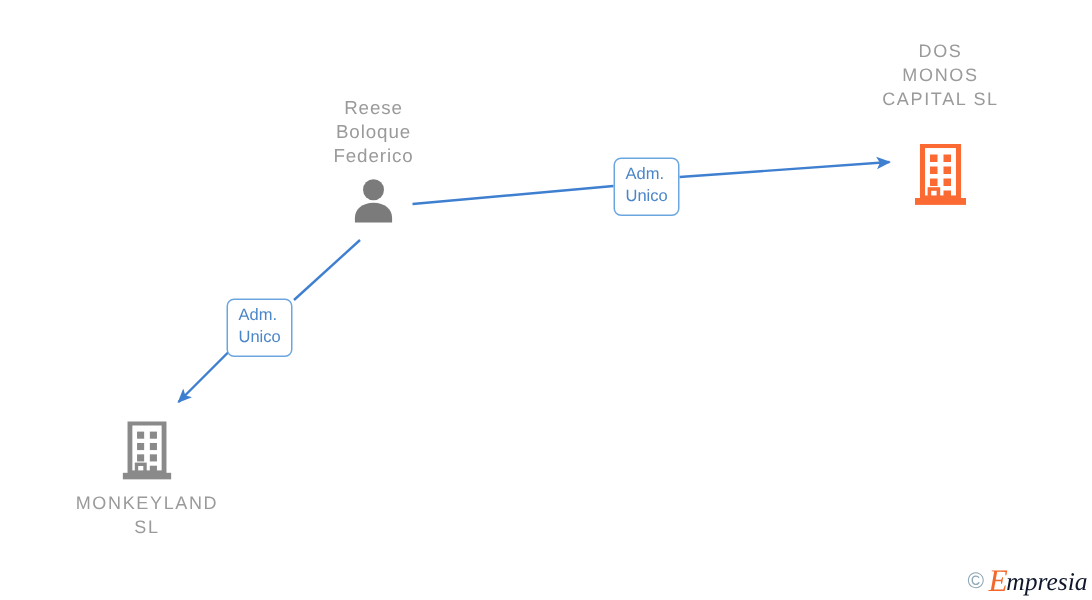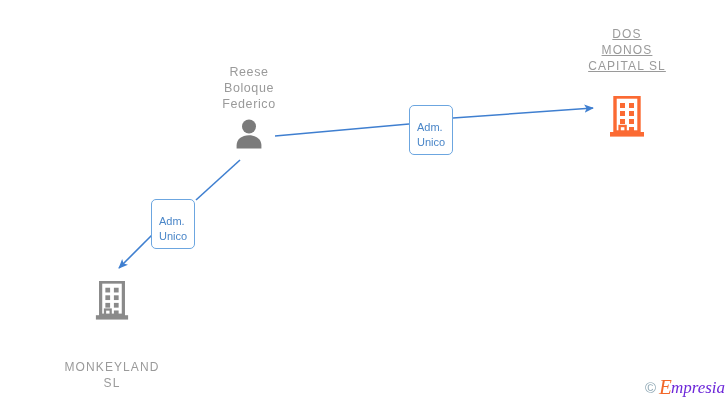--- a/index.html
+++ b/index.html
@@ -56,42 +56,41 @@
     top: 64px;
     justify-content: center;
   }
   #node-person .node-label { margin-bottom: 5px; }
 
   
   #node-dos-monos {
     left: 552px;
     top: 26px;
   }
-  #node-dos-monos .node-label { margin-bottom: 22px; text-decoration: underline; }
+  #node-dos-monos .node-label { margin-bottom: 22px; }
 
   
   #node-monkeyland {
-    left: 37px;
+    left: 23px;
     top: 281px;
-    gap: 32px;
   }
   #node-monkeyland .node-label { margin-top: 6px; }
 
   
   .edge-label {
     position: absolute;
     box-sizing: border-box;
     border: 1px solid #6ca6e0;
     border-radius: 5px;
     background: #ffffff;
     color: #4a86c8;
     font-size: 11px;
     line-height: 15px;
     font-family: "Liberation Sans", sans-serif;
-    padding: 14px 7px 4px 7px;
+    padding: 3px 7px 4px 7px;
     text-align: left;
     white-space: pre-line;
   }
   #edge-label-1 {
     left: 409px;
     top: 105px;
   }
   #edge-label-2 {
     left: 151px;
     top: 199px;
@@ -115,21 +114,21 @@
   }
   #watermark .wm-e {
     color: #f2682a;
     font-family: "Liberation Serif", serif;
     font-style: italic;
     font-size: 21px;
     line-height: 21px;
     margin-right: -1px;
   }
   #watermark .wm-rest {
-    color: #6d28d9;
+    color: #0f172a;
     font-family: "Liberation Serif", serif;
     font-style: italic;
     font-size: 17px;
     line-height: 17px;
   }
 </style>
 </head>
 <body>
 
 <div id="canvas">

